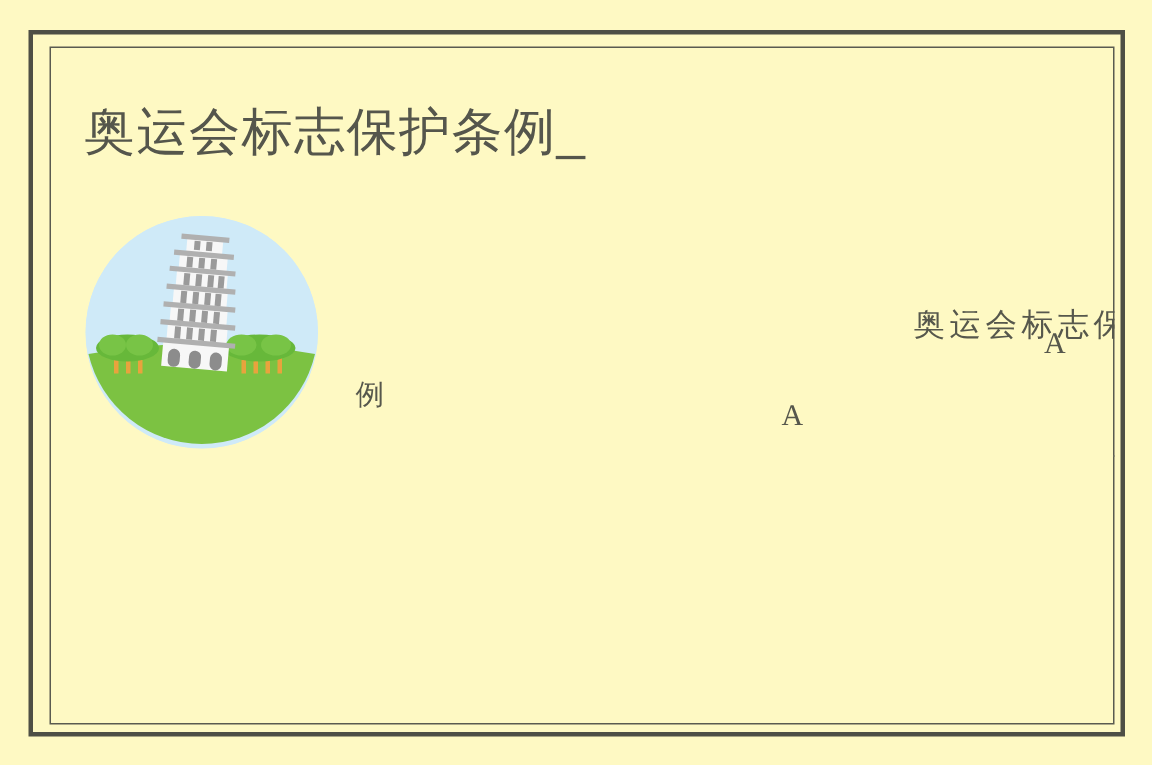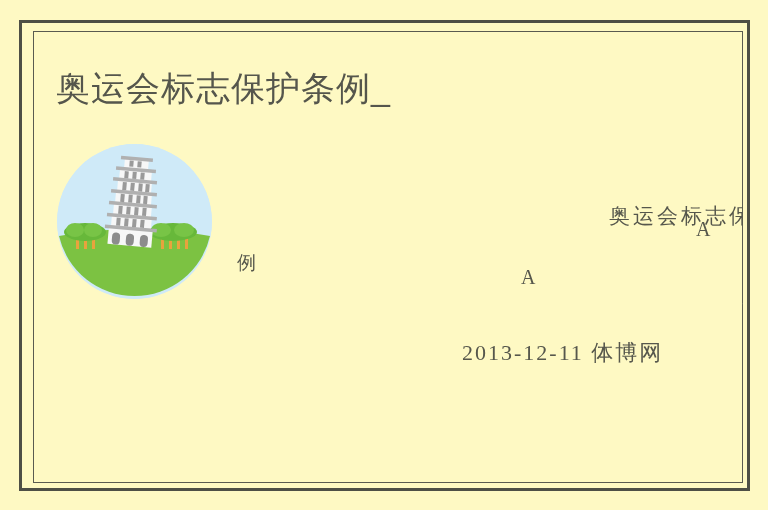--- a/index.html
+++ b/index.html
@@ -222,17 +222,16 @@
     <div class="hw hw-title-right">奥运会标志保护条例</div>
 
     <div class="hw hw-char-example">例</div>
 
     <div class="hw hw-a-1">A</div>
 
     <div class="hw hw-a-2">A</div>
 
     <div class="hw hw-plus">+</div>
 
-    <div class="hw hw-date">2013-12-11 体博网</div>
 
 
   </div>
 </div>
 
 </body></html>

